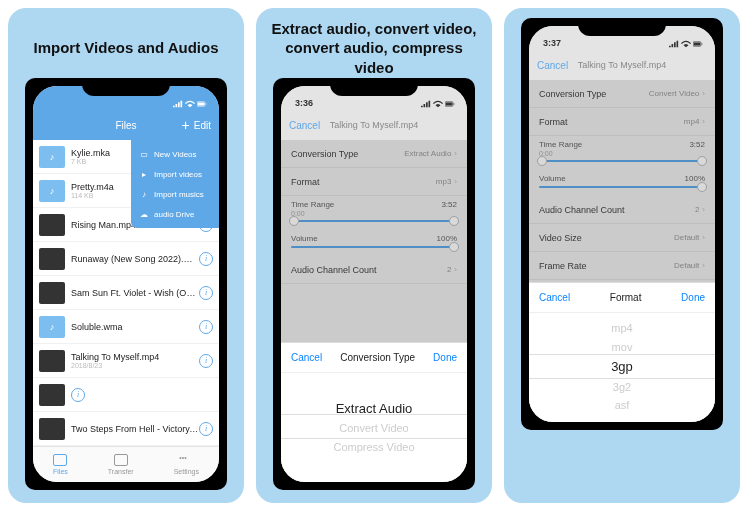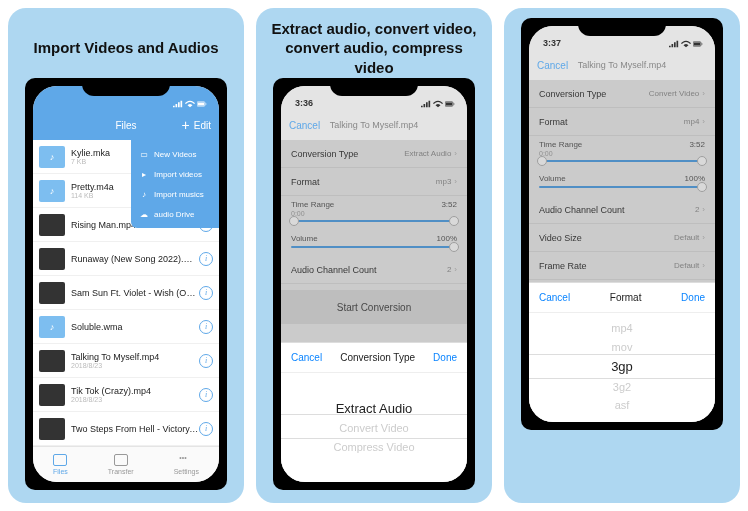--- a/index.html
+++ b/index.html
@@ -155,24 +155,20 @@
           <div class="filerow">
             <div class="thumb "></div>
             <div class="finfo">
               <div class="fname">Talking To Myself.mp4</div>
               <div class="fmeta">2018/8/23</div>
             </div>
             <div class="info-i">i</div>
           </div>
           <div class="filerow">
             <div class="thumb "></div>
-            <div class="finfo">
-              <div class="fname">Tik Tok (Crazy).mp4</div>
-              <div class="fmeta">2018/8/23</div>
-            </div>
             <div class="info-i">i</div>
           </div>
           <div class="filerow">
             <div class="thumb "></div>
             <div class="finfo">
               <div class="fname">Two Steps From Hell - Victory.mp3</div>
               <div class="fmeta"></div>
             </div>
             <div class="info-i">i</div>
           </div>
@@ -276,21 +272,20 @@
             <div class="slider-thumb" style="right:-2px;"></div>
           </div>
         </div>
         <div class="set-row">
           <span class="set-label">Audio Channel Count</span>
           <span class="set-value">
               <span>2</span>
               <span class="chev">›</span>
             </span>
         </div>
-        <div class="start-btn">Start Conversion</div>
         <div class="dim-overlay"></div>
         <div class="sheet">
           <div class="sheet-head">
             <span class="sheet-btn">Cancel</span>
             <span class="sheet-title">Conversion Type</span>
             <span class="sheet-btn">Done</span>
           </div>
           <div class="picker" id="picker2">
               <div class="pick-item sel">Extract Audio</div>
               <div class="pick-item">Convert Video</div>

